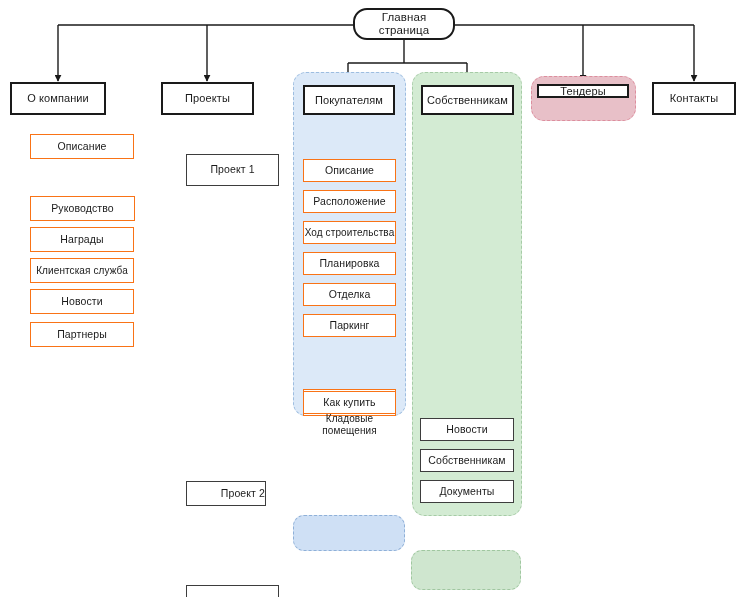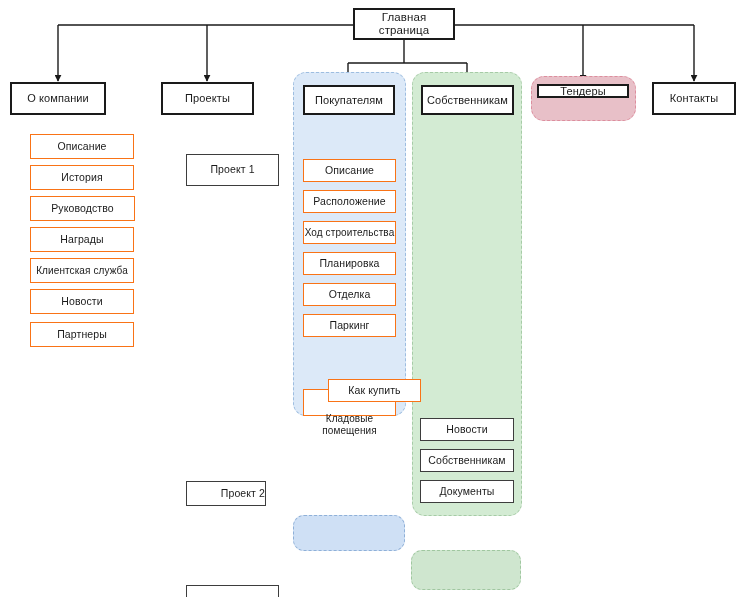--- a/index.html
+++ b/index.html
@@ -128,21 +128,21 @@
   <div class="group group-blue" style="left:293px; top:72px; width:113px; height:344px;"></div>
 
   <div class="group group-green" style="left:412px; top:72px; width:110px; height:444px;"></div>
 
   <div class="group group-pink" style="left:531px; top:76px; width:105px; height:45px;"></div>
 
   <div class="frag frag-blue" style="left:293px; top:515px; width:112px; height:36px;"></div>
 
   <div class="frag frag-green" style="left:411px; top:550px; width:110px; height:40px;"></div>
 
-  <div class="node lvl-root" style="left:353px; top:8px; width:102px; height:32px;">
+  <div class="node lvl-root" style="left:353px; top:8px; width:102px; height:32px;border-radius:14px;">
     <span>Главная страница</span>
   </div>
 
   <div class="node lvl1" style="left:10px; top:82px; width:96px; height:33px;">
     <span>О компании</span>
   </div>
 
   <div class="node lvl1" style="left:161px; top:82px; width:93px; height:33px;">
     <span>Проекты</span>
   </div>
@@ -158,23 +158,20 @@
   <div class="node lvl1" style="left:537px; top:84px; width:92px; height:14px;">
     <span>Тендеры</span>
   </div>
 
   <div class="node lvl1" style="left:652px; top:82px; width:84px; height:33px;">
     <span>Контакты</span>
   </div>
 
   <div class="node leaf" style="left:30px; top:134px; width:104px; height:25px;">
     <span>Описание</span>
-  </div>
-  <div class="node leaf" style="left:30px; top:165px; width:104px; height:25px;">
-    <span>История</span>
   </div>
   <div class="node leaf" style="left:30px; top:196px; width:105px; height:25px;">
     <span>Руководство</span>
   </div>
   <div class="node leaf" style="left:30px; top:227px; width:104px; height:25px;">
     <span>Награды</span>
   </div>
   <div class="node leaf leaf2" style="left:30px; top:258px; width:104px; height:25px;">
     <span>Клиентская служба</span>
   </div>
@@ -208,21 +205,21 @@
   <div class="node leaf" style="left:303px; top:283px; width:93px; height:23px;">
     <span>Отделка</span>
   </div>
   <div class="node leaf" style="left:303px; top:314px; width:93px; height:23px;">
     <span>Паркинг</span>
   </div>
   <div class="node leaf leaf2 wrap2" style="left:303px; top:345px; width:93px; height:27px;">
     <span class="wrap2">Кладовые
 помещения</span>
   </div>
-  <div class="node leaf" style="left:303px; top:379px; width:93px; height:23px;margin-left:25px;">
+  <div class="node leaf" style="left:303px; top:391px; width:93px; height:23px;">
     <span>Как купить</span>
   </div>
 
   <div class="node leaf-dark" style="left:420px; top:418px; width:94px; height:23px;">
     <span>Новости</span>
   </div>
   <div class="node leaf-dark" style="left:420px; top:449px; width:94px; height:23px;">
     <span>Собственникам</span>
   </div>
   <div class="node leaf-dark" style="left:420px; top:480px; width:94px; height:23px;">

